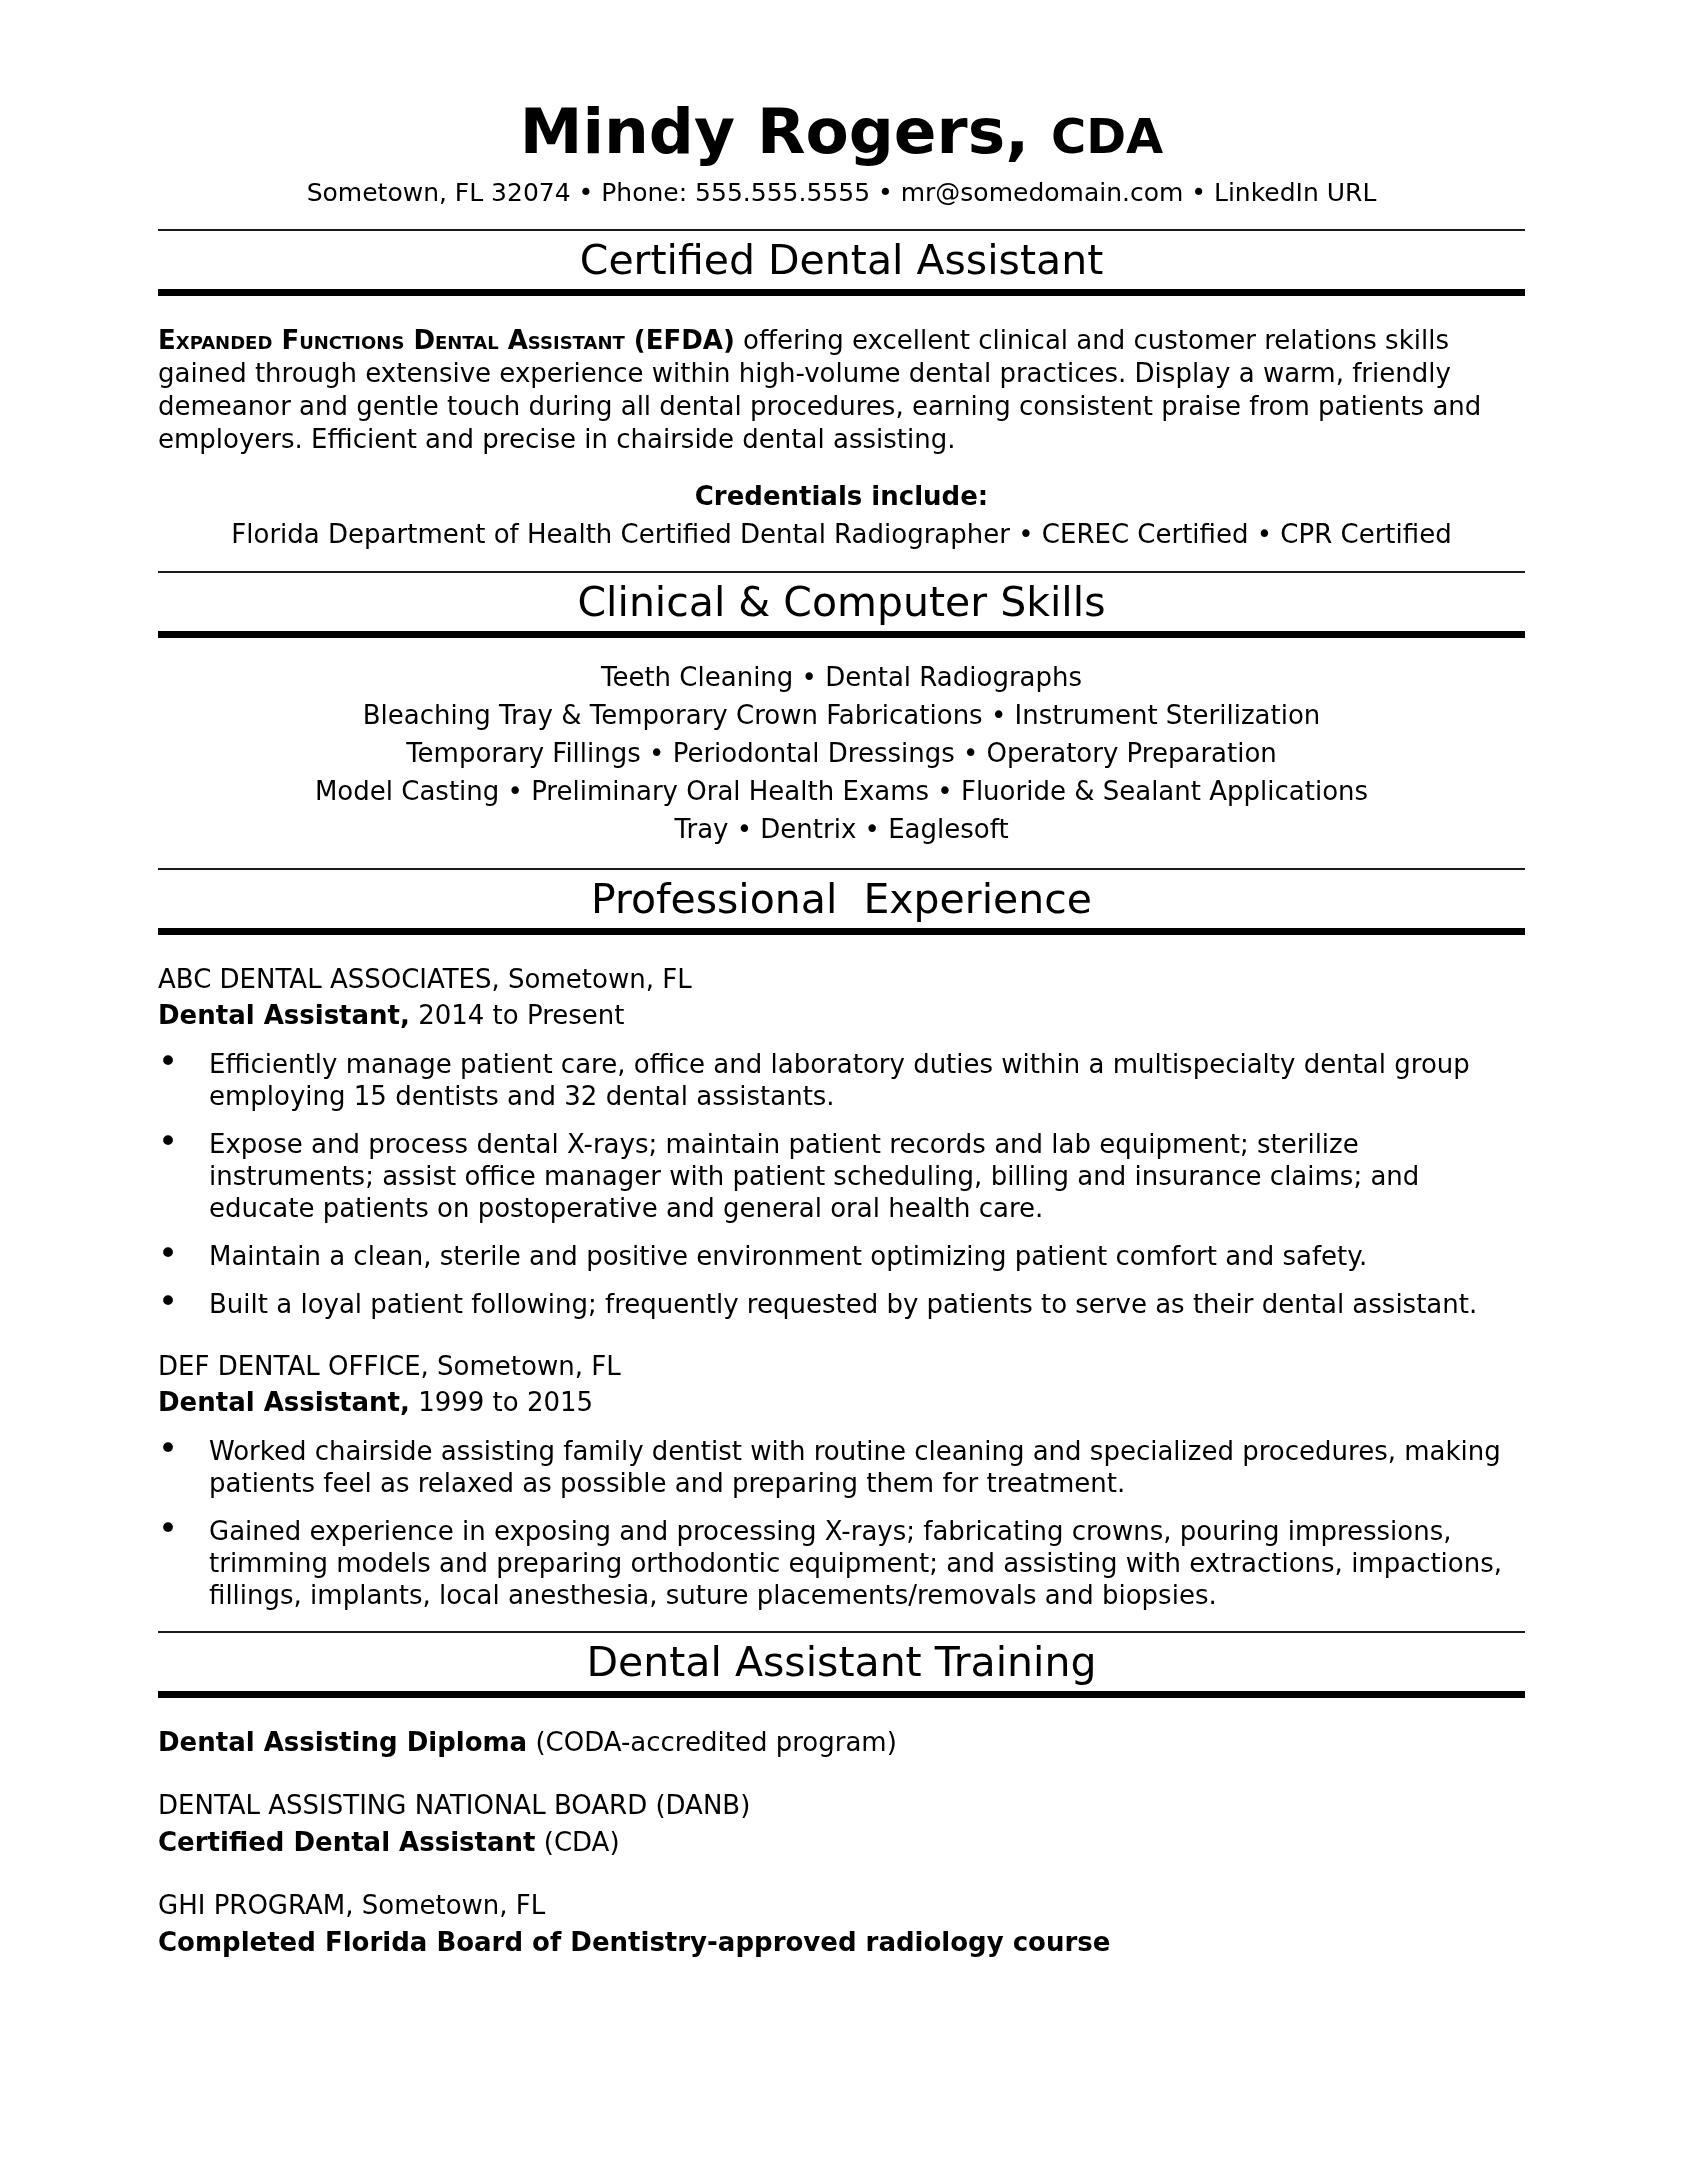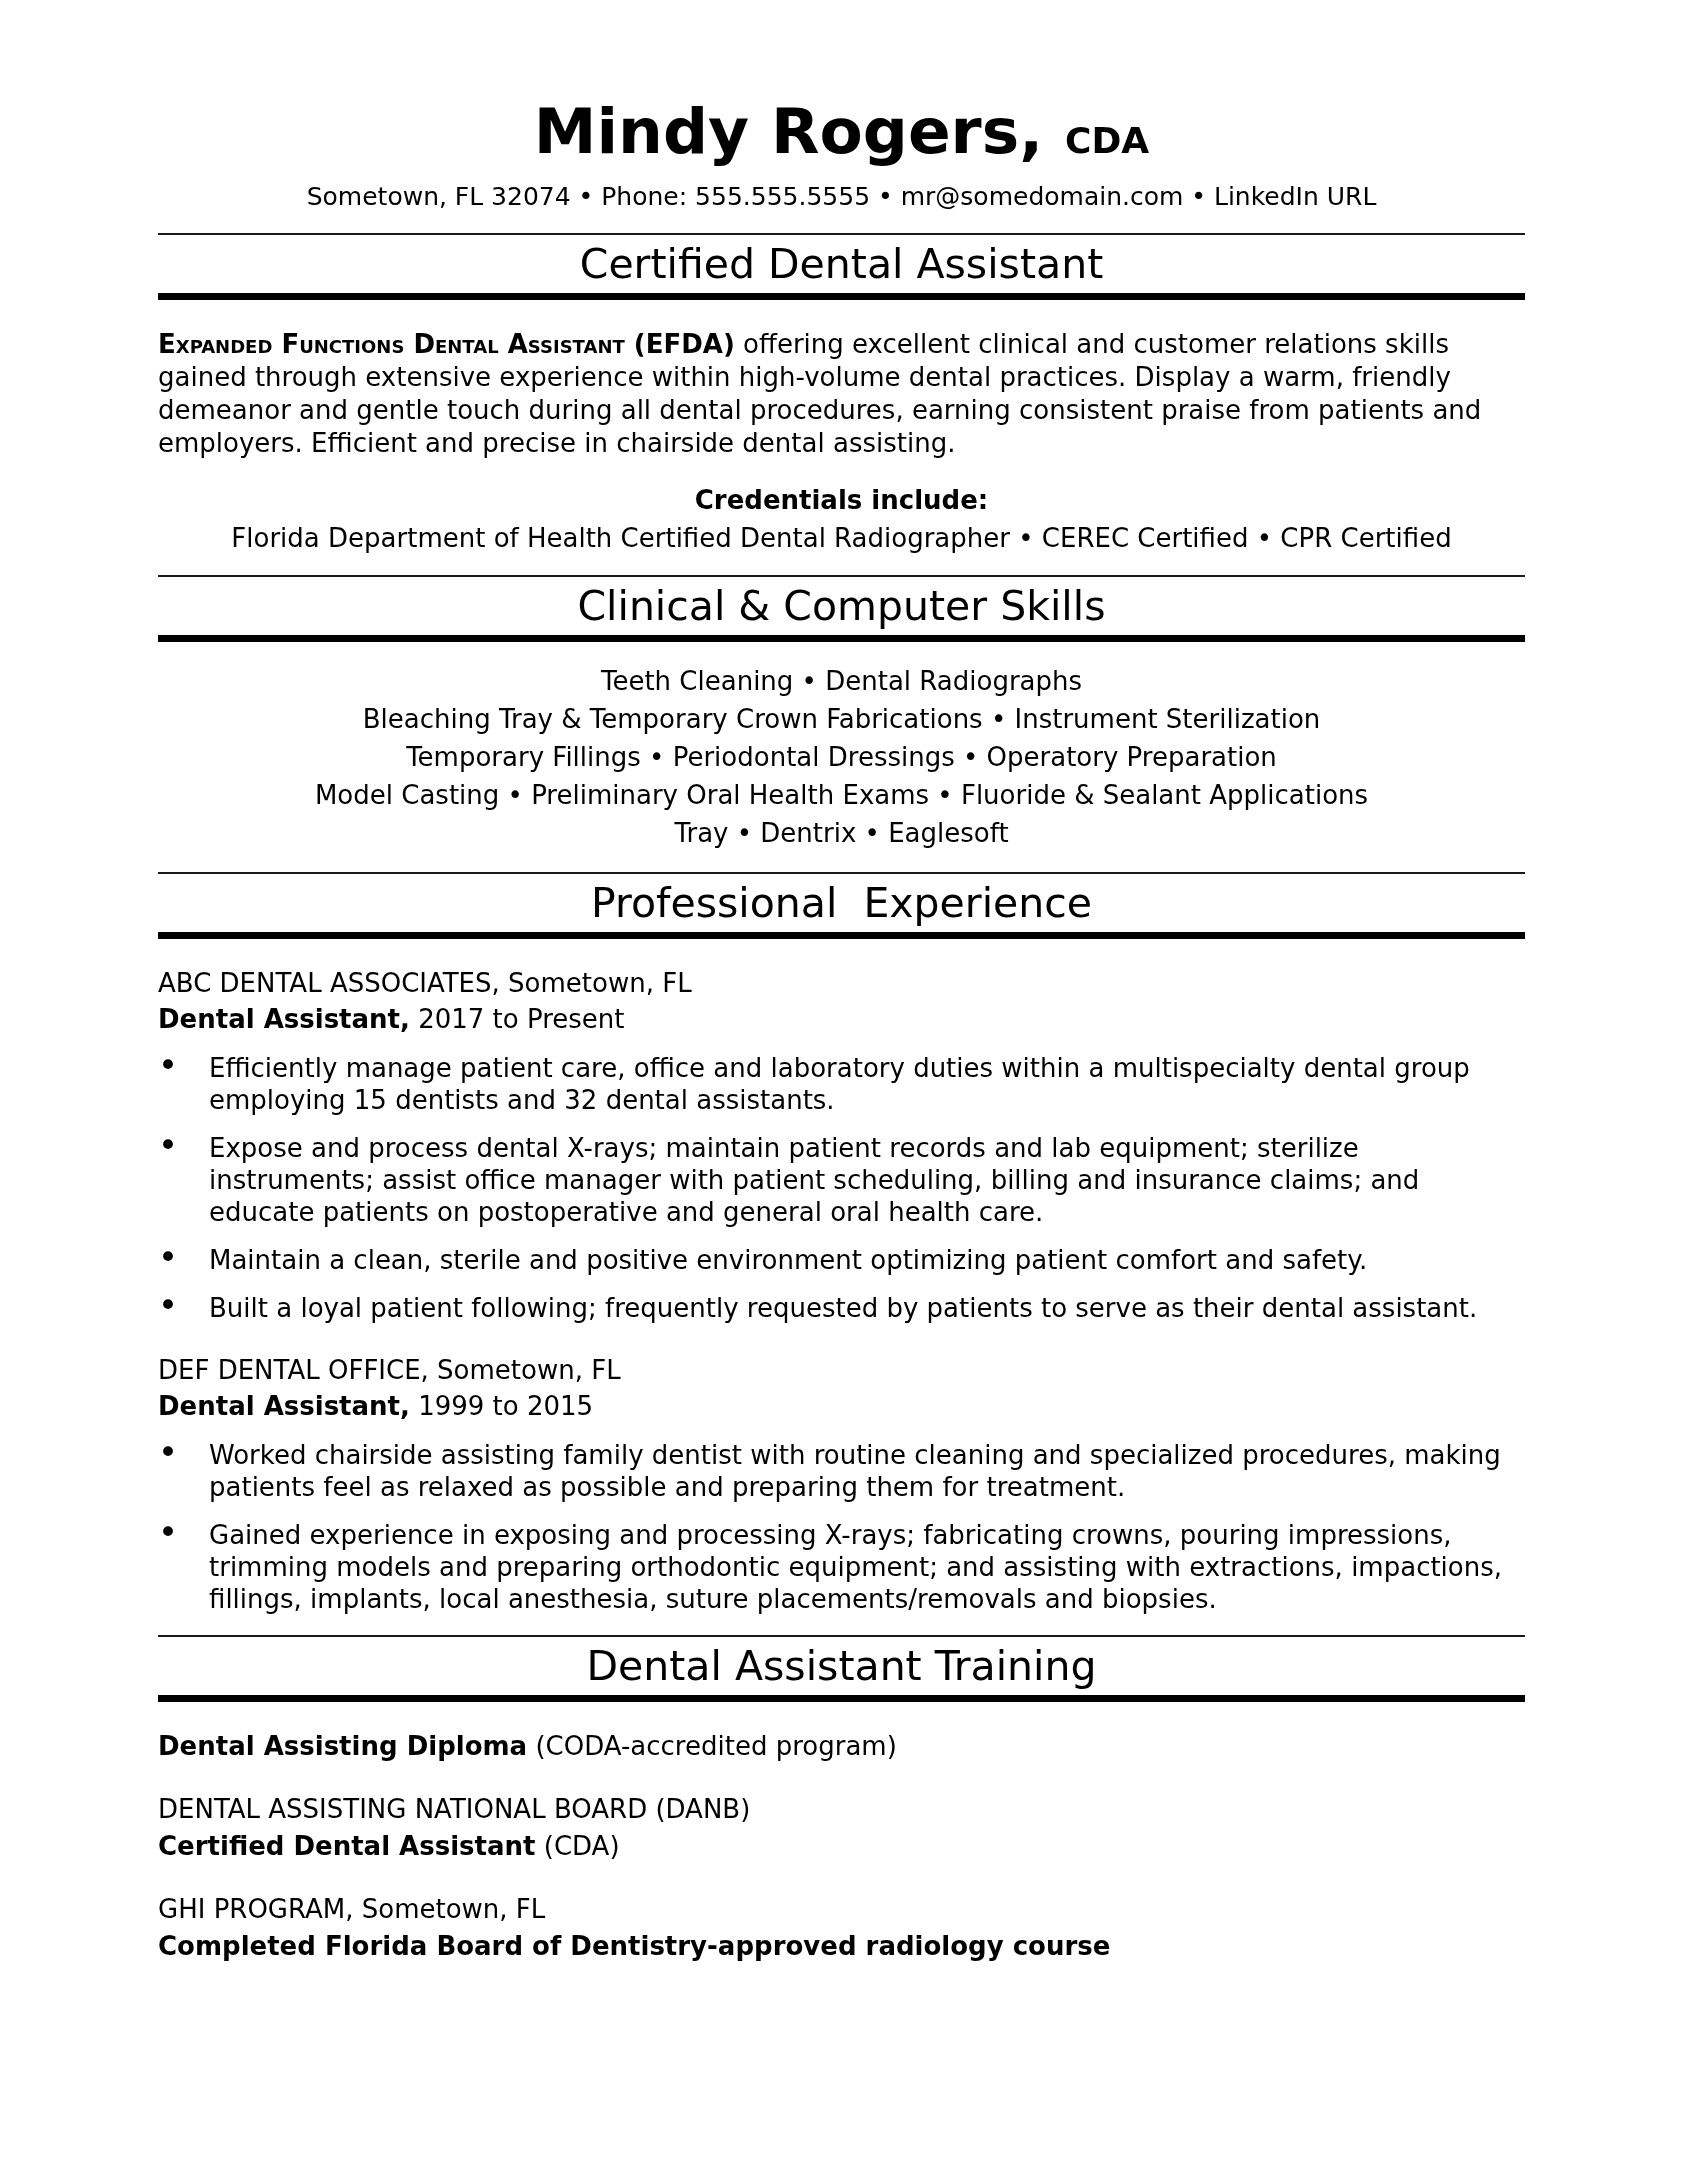--- a/index.html
+++ b/index.html
@@ -22,21 +22,21 @@
   
   .name {
     margin: 0;
     text-align: center;
     font-size: 63px;
     font-weight: bold;
     line-height: 73px;
     letter-spacing: 0px;
   }
   .name .cred-suffix {
-    font-size: 36px;
+    font-size: 48px;
     font-weight: bold;
   }
   .contact-line {
     margin-top: 4px;
     text-align: center;
     font-size: 25px;
     line-height: 32px;
   }
   
   .rule-thin {
@@ -182,21 +182,21 @@
     <li>Model Casting • Preliminary Oral Health Exams • Fluoride &amp; Sealant Applications</li>
     <li>Tray • Dentrix • Eaglesoft</li>
   </ul>
 
   <hr class="rule-thin">
   <div class="section-title">Professional  Experience</div>
   <hr class="rule-thick">
 
   <div class="job">
     <div class="company-line">ABC DENTAL ASSOCIATES, Sometown, FL</div>
-    <div class="role-line"><span class="role-title">Dental Assistant,</span> <span>2017 to Present</span></div>
+    <div class="role-line"><span class="role-title">Dental Assistant,</span> <span>2014 to Present</span></div>
     <ul class="bullet-list">
       <li>Efficiently manage patient care, office and laboratory duties within a multispecialty dental group employing 15 dentists and 32 dental assistants.</li>
       <li>Expose and process dental X-rays; maintain patient records and lab equipment; sterilize instruments; assist office manager with patient scheduling, billing and insurance claims; and educate patients on postoperative and general oral health care.</li>
       <li>Maintain a clean, sterile and positive environment optimizing patient comfort and safety.</li>
       <li>Built a loyal patient following; frequently requested by patients to serve as their dental assistant.</li>
     </ul>
   </div>
 
   <div class="job">
     <div class="company-line">DEF DENTAL OFFICE, Sometown, FL</div>

